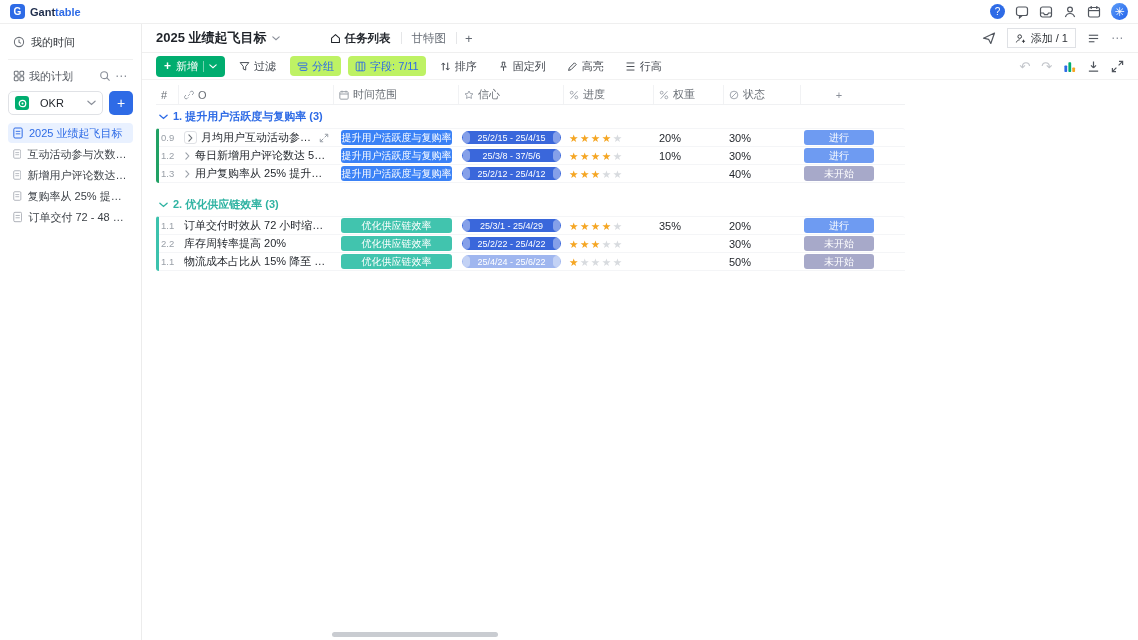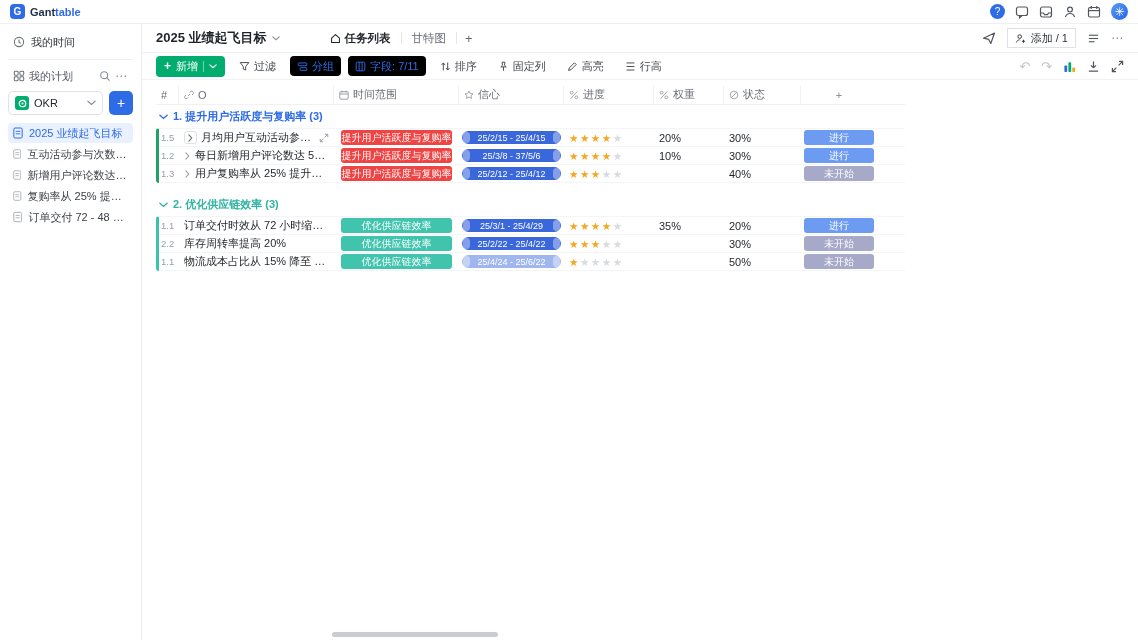--- a/index.html
+++ b/index.html
@@ -25,21 +25,21 @@
   .sidebar{width:142px;border-right:1px solid #ececec;padding:6px 8px;flex-shrink:0;background:#fff;}
   .main{flex:1;display:flex;flex-direction:column;min-width:0;}
 
   
   .side-item{display:flex;align-items:center;gap:6px;height:24px;font-size:11px;color:#2f3338;padding:0 5px;border-radius:4px;cursor:pointer;}
   .side-divider{height:1px;background:#f0f0f0;margin:5px 0;}
   .side-sec{display:flex;align-items:center;height:22px;font-size:11px;color:#51565e;padding:0 5px;gap:4px;}
   .side-sec .grow{flex:1}
   .more{color:#8a8f99;font-size:12px;letter-spacing:1px;cursor:pointer;}
   .okr-row{display:flex;gap:6px;margin:4px 0 8px;align-items:center;}
-  .okr-select{flex:1;display:flex;align-items:center;gap:5px;border:1px solid #e0e2e6;border-radius:5px;height:24px;padding:0 6px;font-size:11px;cursor:pointer;background:#fff;}
+  .okr-select{flex:1;display:flex;align-items:center;gap:11px;border:1px solid #e0e2e6;border-radius:5px;height:24px;padding:0 6px;font-size:11px;cursor:pointer;background:#fff;}
   .okr-badge{width:14px;height:14px;border-radius:3px;background:#00AD6F;display:flex;align-items:center;justify-content:center;flex-shrink:0;}
   .okr-select .cd{margin-left:auto;color:#8a8f99;}
   .add-plan{width:24px;height:24px;border-radius:5px;background:#2E6BE6;color:#fff;font-size:14px;display:flex;align-items:center;justify-content:center;cursor:pointer;flex-shrink:0;}
   .plan-item{display:flex;align-items:center;gap:6px;height:20px;padding:0 5px;font-size:11px;color:#3a3f45;border-radius:4px;white-space:nowrap;overflow:hidden;cursor:pointer;margin-bottom:1px;}
   .plan-item.active{background:#E9F1FF;color:#2E6BE6;}
   .plan-item .plabel{overflow:hidden;text-overflow:ellipsis;}
 
   
   .titlebar{height:29px;display:flex;align-items:center;padding:0 14px;border-bottom:1px solid #efefef;}
   .page-title{font-size:13px;font-weight:700;display:flex;align-items:center;gap:5px;cursor:pointer;}
@@ -52,21 +52,21 @@
   .titlebar-right{margin-left:auto;display:flex;align-items:center;gap:11px;}
   .add-member{display:flex;align-items:center;gap:5px;border:1px solid #dfe1e5;border-radius:0;height:20px;padding:0 7px;font-size:11px;color:#2f3338;cursor:pointer;}
   .tricon{color:#51565e;cursor:pointer;}
 
   
   .toolbar{height:27px;display:flex;align-items:center;gap:7px;padding:0 14px;border-bottom:1px solid #f2f2f2;font-size:11px;color:#40454d;}
   .btn-new{background:#00AD6F;color:#fff;border-radius:4px;height:21px;padding:0 8px;font-size:11px;display:flex;align-items:center;gap:5px;cursor:pointer;border:none;}
   .btn-new .sep{width:1px;height:11px;background:rgba(255,255,255,.45);}
   .btn-new .pl{font-size:12px;font-weight:700;}
   .tbtn{display:flex;align-items:center;gap:4px;padding:0 7px;height:20px;border-radius:4px;color:#40454d;cursor:pointer;background:transparent;border:none;font-size:11px;font-family:inherit;}
-  .tbtn.on{background:#000000;color:#2E6BE6;}
+  .tbtn.on{background:#bef264;color:#2E6BE6;}
   .toolbar-right{margin-left:auto;display:flex;gap:11px;align-items:center;}
   .ticon{color:#50555d;font-size:13px;line-height:1;cursor:pointer;}
   .ticon.dis{color:#c3c6cb;cursor:default;}
 
   
   .tablewrap{padding:5px 0 0 14px;flex:1;overflow:hidden;}
   .thead{display:grid;grid-template-columns:23px 155px 125px 105px 90px 70px 77px 76px 28px;height:20px;align-items:stretch;color:#6b7077;font-size:11px;border-bottom:1px solid #f0f1f3;width:749px;}
   .th{display:flex;align-items:center;gap:4px;padding:0 5px;border-right:1px solid #f1f2f4;overflow:hidden;white-space:nowrap;cursor:pointer;}
   .th:last-child{border-right:none;justify-content:center;color:#8a8f99;}
   .th .hic{color:#9aa0a8;flex-shrink:0;}
@@ -78,21 +78,21 @@
   .td{padding:0 5px;overflow:hidden;white-space:nowrap;display:flex;align-items:center;height:100%;}
   .td-num{color:#9aa0a8;font-size:9.5px;padding:0 2px;}
   .td-kr{gap:4px;}
   .kr-text{overflow:hidden;text-overflow:ellipsis;}
   .kr-text.grow{flex:1}
   .chev{color:#9aa0a8;display:flex;flex-shrink:0;}
   .chev.boxed{border:1px solid #dfe1e5;border-radius:3px;width:13px;height:13px;align-items:center;justify-content:center;background:#fff;}
   .open-ic{color:#9aa0a8;flex-shrink:0;}
   .td-o{padding:0 7px;}
   .tag{display:block;width:100%;text-align:center;color:#fff;font-size:10px;height:15px;line-height:15px;border-radius:3px;overflow:hidden;text-overflow:ellipsis;}
-  .tag.g1{background:#ef4444}.tag.g2{background:#41C4AE}
+  .tag.g1{background:#3b82f6}.tag.g2{background:#41C4AE}
   .td-range{padding:0 3px;}
   .pill{position:relative;width:100%;height:13px;border-radius:7px;background:#3A67DB;color:#fff;font-size:9px;display:flex;align-items:center;justify-content:center;cursor:grab;}
   .pill::before,.pill::after{content:"";position:absolute;top:1px;bottom:1px;width:7px;border-radius:6px;background:rgba(255,255,255,.38);}
   .pill::before{left:1px}.pill::after{right:1px}
   .pill[data-variant="light"]{background:#9FB6EF;}
   .td-stars{letter-spacing:1.5px;font-size:10.5px;gap:0;}
   .sf{color:#F5A623}.se{color:#D8DBDF}
   .td-status{padding:0 3px;}
   .status{display:block;width:100%;height:15px;line-height:15px;text-align:center;border-radius:3px;color:#fff;font-size:10px;}
   .status[data-status="active"]{background:#6E9BF2;}
@@ -435,21 +435,21 @@
 
         <div class="gtitle g1">
           <svg width="9" height="6" viewBox="0 0 10 6">
               <path d="M1 1l4 3.6L9 1" fill="none" stroke="currentColor" stroke-width="1.5" stroke-linecap="round"></path>
             </svg>
           <span>1. 提升用户活跃度与复购率 (3)</span>
         </div>
         <div class="grows">
 
           <div class="trow">
-            <div class="td td-num">1.5</div>
+            <div class="td td-num">0.9</div>
             <div class="td td-kr">
               <span class="chev boxed">
                   <svg width="7" height="8" viewBox="0 0 6 10">
                     <path d="M1 1l3.6 4L1 9" fill="none" stroke="#6b7077" stroke-width="1.4" stroke-linecap="round"></path>
                   </svg>
                 </span>
               <span class="kr-text grow">月均用户互动活动参与次数...</span>
               <span class="open-ic">
                   <svg width="10" height="10" viewBox="0 0 12 12">
                     <path d="M7 1.5h3.5V5M5 10.5H1.5V7M10.5 1.5L6.8 5.2M1.5 10.5L5.2 6.8" fill="none" stroke="currentColor" stroke-width="1.2"></path>

